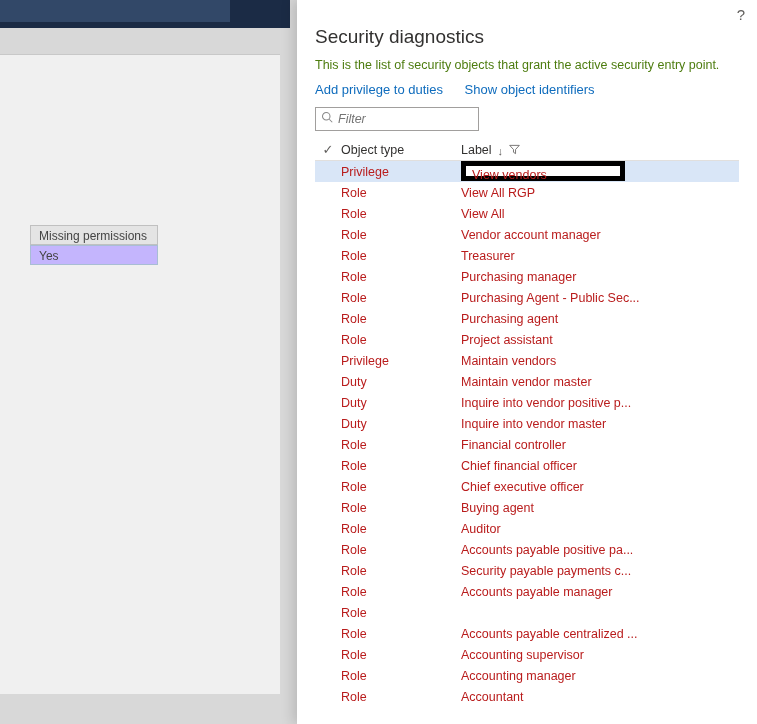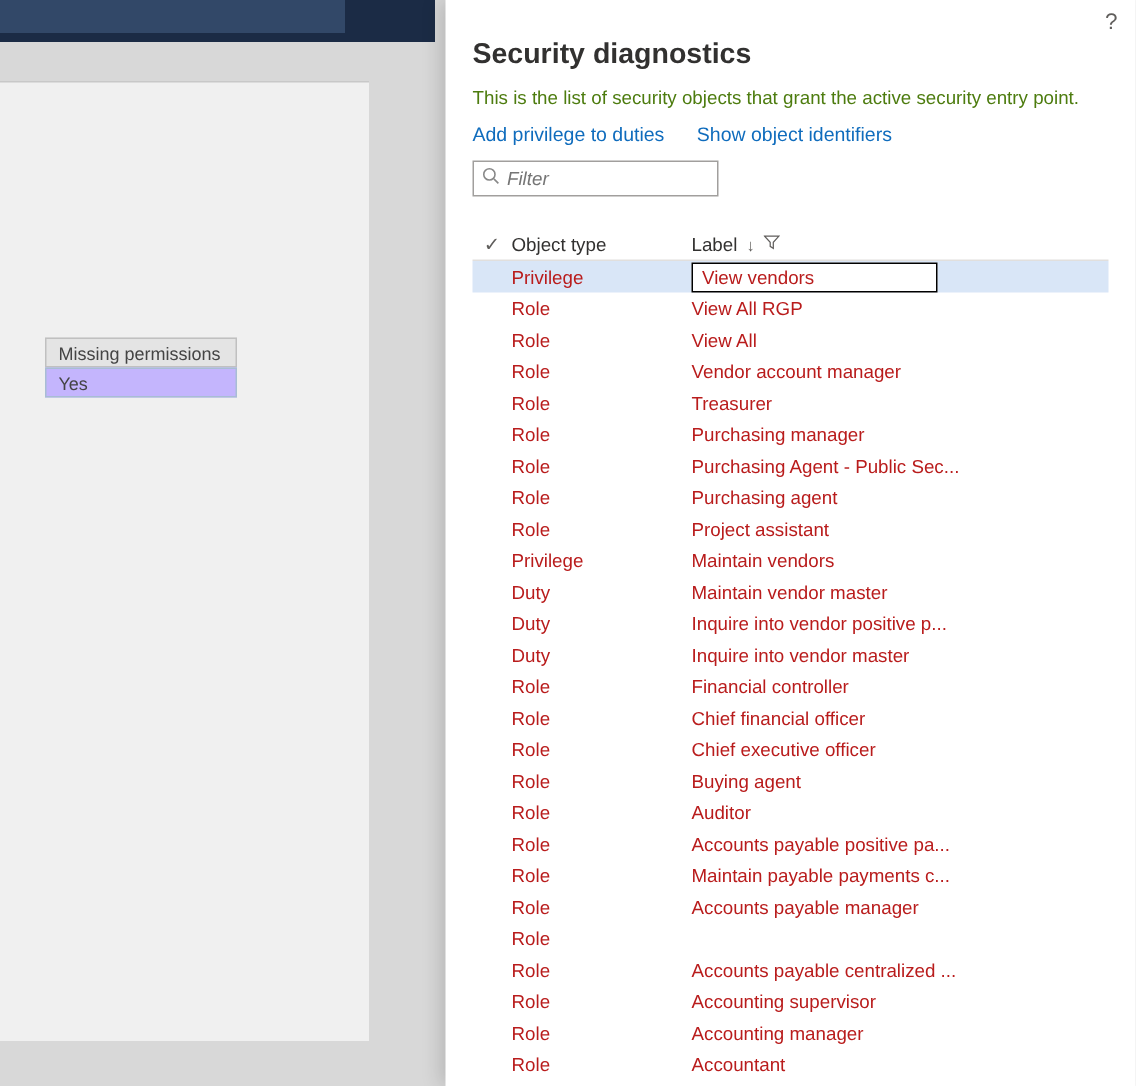--- a/index.html
+++ b/index.html
@@ -27,21 +27,21 @@
     }
     .backdrop-header2 {
       position: absolute;
       left: 0; top: 0;
       width: 230px; height: 22px;
       background: #324868;
     }
     .bg-content {
       position: absolute;
       left: 0; top: 54px;
-      width: 246px; height: 640px;
+      width: 280px; height: 640px;
       background: #f0f0f0;
       border-top: 1px solid #c8c8c8;
     }
     .bg-row {
       position: absolute;
       left: 30px;
       width: 128px;
       height: 20px;
       line-height: 20px;
       font-size: 12px;
@@ -64,42 +64,42 @@
     }
     .help-icon {
       position: absolute;
       right: 12px; top: 6px;
       font-size: 15px;
       color: #605e5c;
       cursor: pointer;
     }
     .panel-title {
       font-size: 19px;
-      font-weight: 700;
+      font-weight: 400;
       color: #323130;
       margin-top: 12px;
       margin-bottom: 10px;
     }
     .panel-desc {
       font-size: 12.5px;
       color: #4d7c0f;
       margin-bottom: 10px;
     }
     .link-row {
       margin-bottom: 10px;
     }
     .link-row a {
       color: #0f6cbd;
       text-decoration: none;
       font-size: 13px;
       margin-right: 18px;
       cursor: pointer;
     }
     .filter-wrap {
-      margin-bottom: 21px;
+      margin-bottom: 8px;
     }
     .filter-input {
       width: 164px;
       height: 24px;
       border: 1px solid #a19f9d;
       padding: 0 6px 0 22px;
       font-size: 12.5px;
       font-style: italic;
       color: #888;
       background: #fff;
@@ -135,21 +135,21 @@
       color: #b91c1c;
     }
     .grid-row.selected {
       background: #d9e6f7;
     }
     .grid-row .col-check { width: 26px; }
     .grid-row .col-type { width: 120px; }
     .grid-row .col-label-cell { flex: 1; }
     .label-wrap { display: inline-block; }
     .label-wrap.selected-cell {
-      border: 1px solid #000000;
+      border: 5px solid #000000;
       background: #fff;
       padding: 1px 6px;
       width: 164px;
       height: 20px;
       line-height: 16px;
     }
   </style>
 </head>
 <body>
 
@@ -293,21 +293,21 @@
         <div class="col-label-cell"><span class="label-wrap">Auditor</span></div>
       </div>
       <div class="grid-row">
         <div class="col-check"></div>
         <div class="col-type">Role</div>
         <div class="col-label-cell"><span class="label-wrap">Accounts payable positive pa...</span></div>
       </div>
       <div class="grid-row">
         <div class="col-check"></div>
         <div class="col-type">Role</div>
-        <div class="col-label-cell"><span class="label-wrap">Maintain payable payments c...</span></div>
+        <div class="col-label-cell"><span class="label-wrap">Security payable payments c...</span></div>
       </div>
       <div class="grid-row">
         <div class="col-check"></div>
         <div class="col-type">Role</div>
         <div class="col-label-cell"><span class="label-wrap">Accounts payable manager</span></div>
       </div>
       <div class="grid-row">
         <div class="col-check"></div>
         <div class="col-type">Role</div>
       </div>

